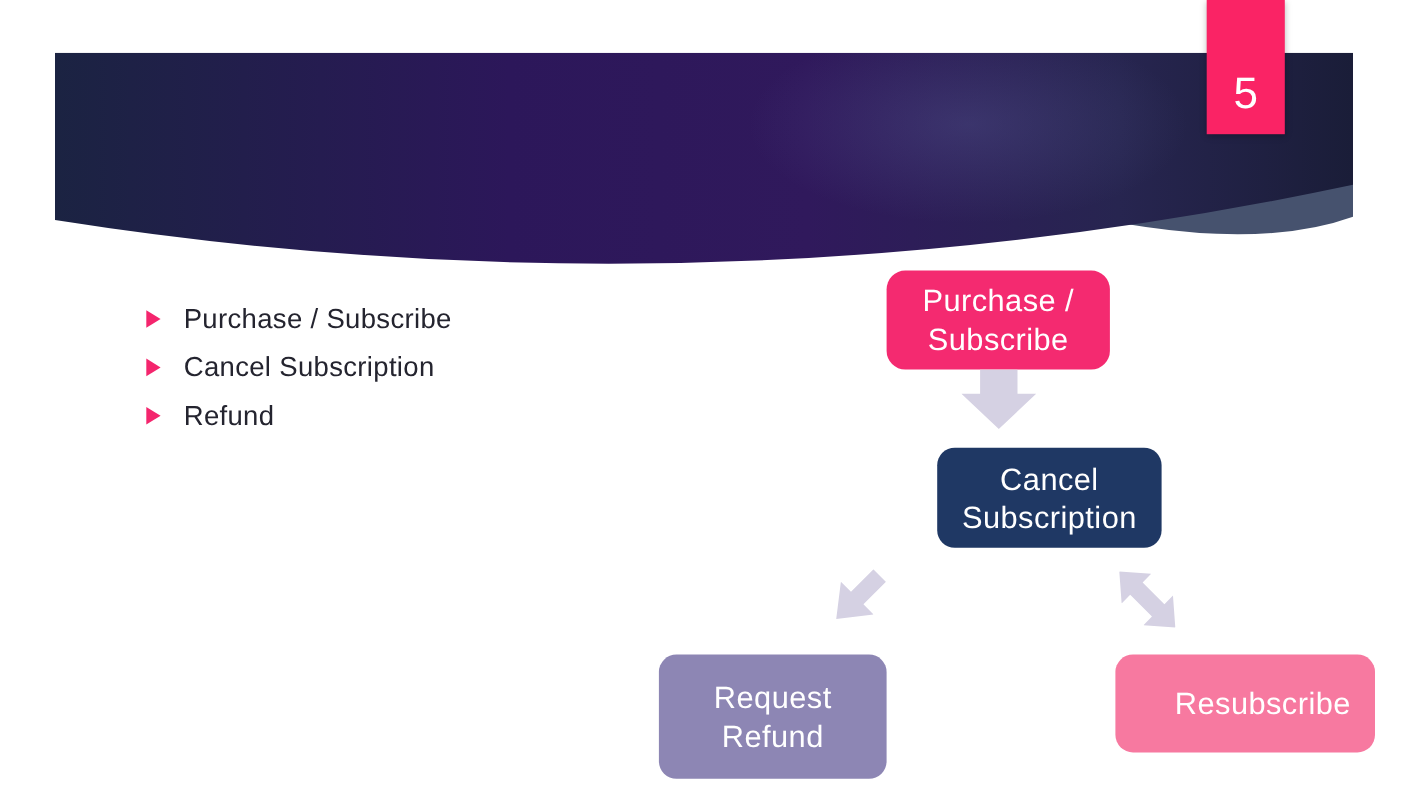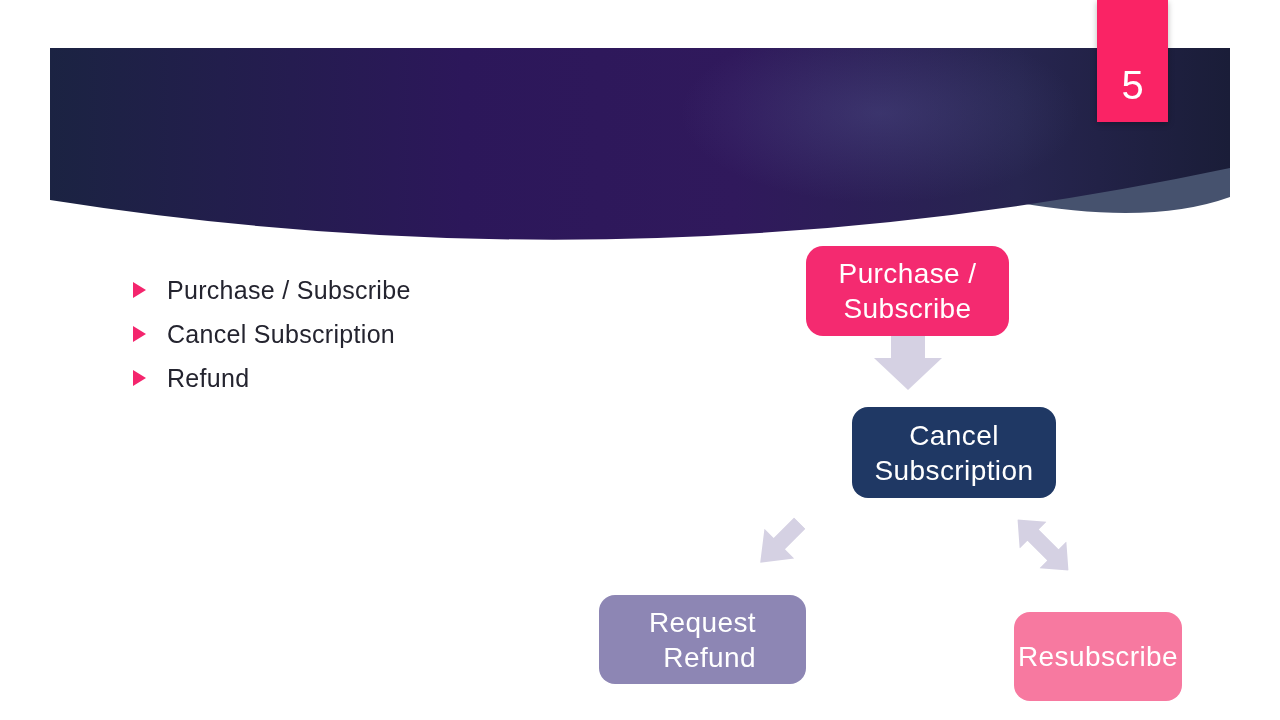--- a/index.html
+++ b/index.html
@@ -56,22 +56,22 @@
     position: absolute;
     display: flex; align-items: center; justify-content: center;
     text-align: center;
     color: #ffffff;
     font-size: 28px; line-height: 1.25; letter-spacing: 0.4px;
     white-space: pre-line;
     border-radius: 16px;
   }
   .node-purchase    { left: 806px;  top: 246px; width: 203px; height: 90px; background: #F42A70; border-radius: 17px; }
   .node-cancel      { left: 808px;  top: 407px; width: 204px; height: 91px; background: #1F3864; margin-left: 44px; }
-  .node-refund      { left: 599px;  top: 595px; width: 207px; height: 89px; background: #8D86B4; text-align: right; }
-  .node-resubscribe { left: 1014px; top: 612px; width: 168px; height: 89px; background: #F779A0; }
+  .node-refund      { left: 599px;  top: 595px; width: 207px; height: 113px; background: #8D86B4; }
+  .node-resubscribe { left: 1014px; top: 595px; width: 204px; height: 89px; background: #F779A0; padding-left: 32px; }
 
   
   .arrow { position: absolute; }
   .arrow svg { display: block; }
   .arrow-down     { left: 874px;  top: 336px; }
   .arrow-downleft { left: 759px;  top: 515px; transform: rotate(45deg); transform-origin: center; }
   .arrow-double   { left: 1024px; top: 509px; transform: rotate(-45deg); transform-origin: center; }
 </style>
 </head>
 <body>

